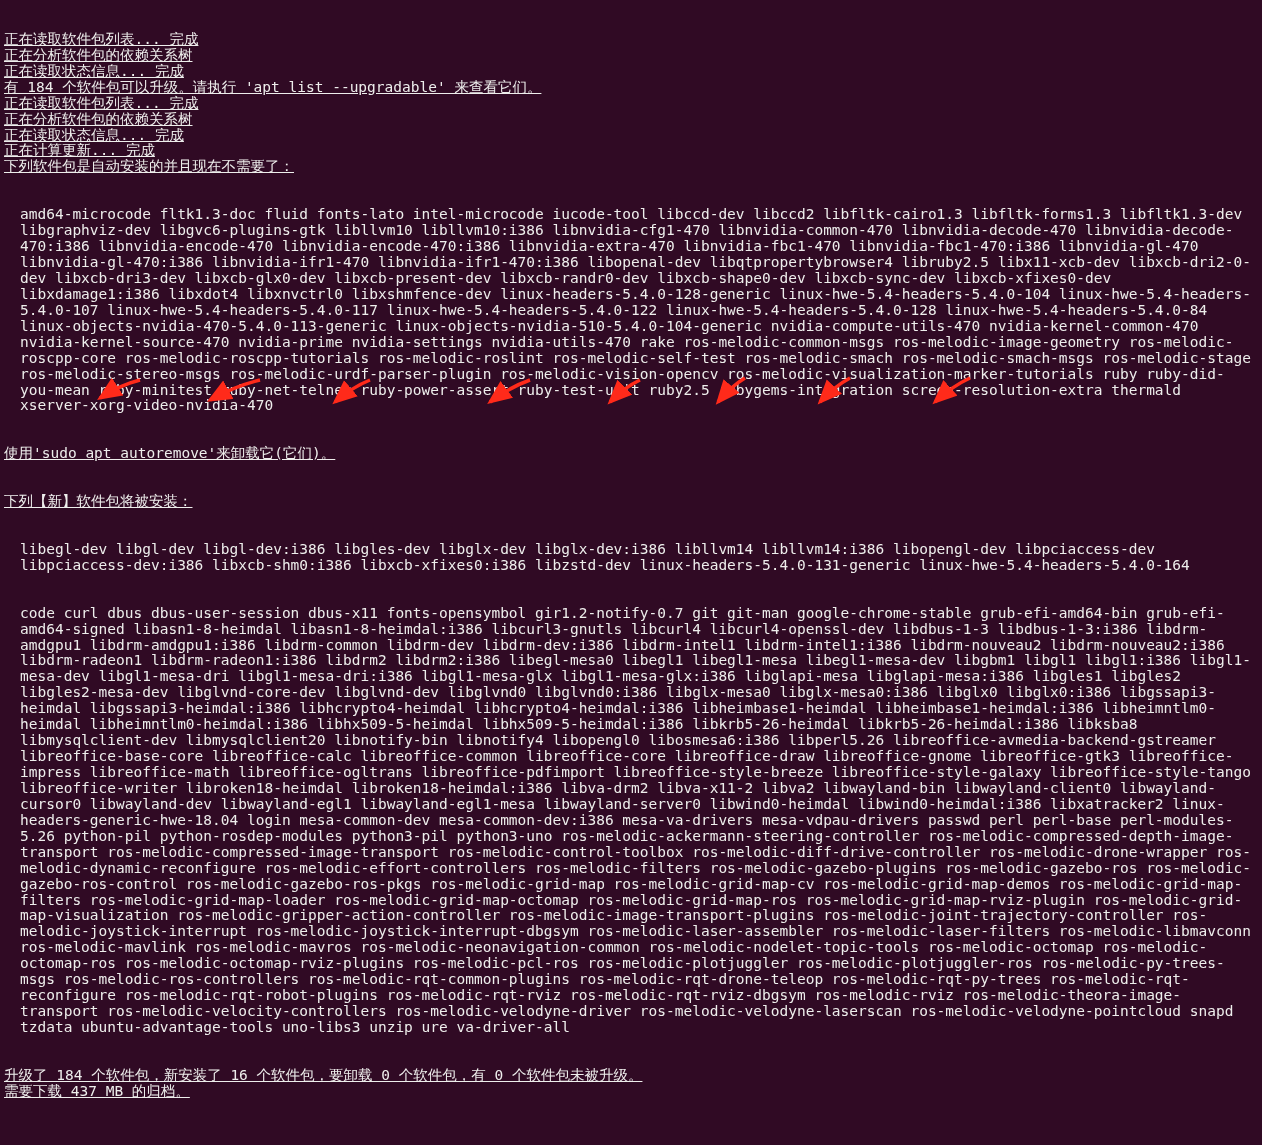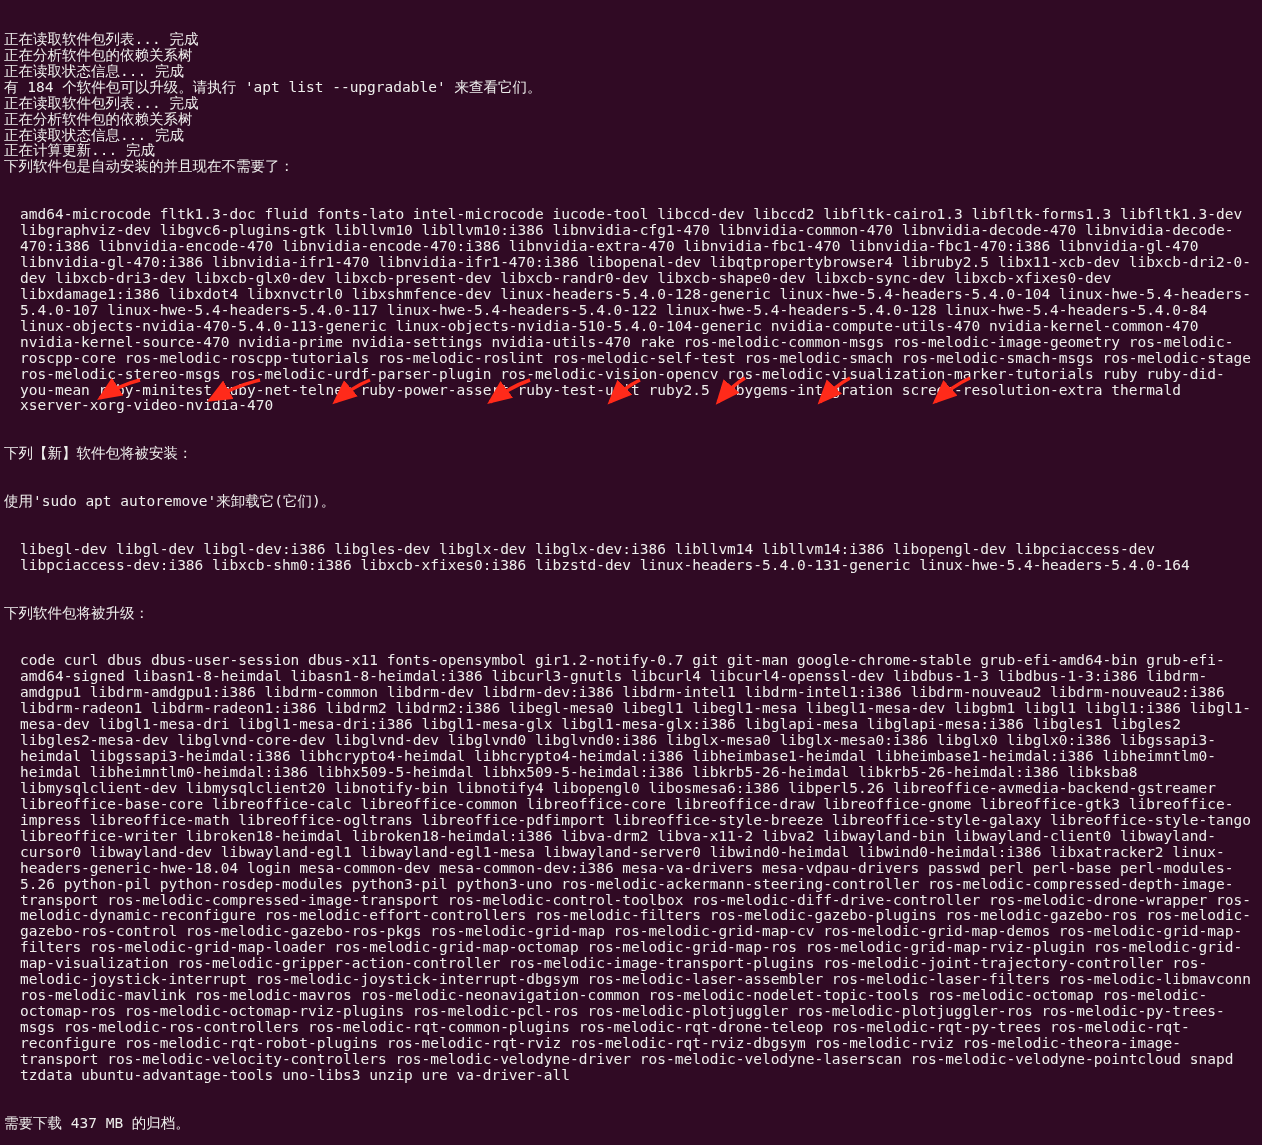--- a/index.html
+++ b/index.html
@@ -17,42 +17,42 @@
   }
   .term {
     white-space: pre-wrap;
     word-break: break-word;
     padding: 0 4px;
   }
   .line {
     display: block;
     white-space: pre-wrap;
     word-break: break-all;
+    text-decoration: underline;
   }
   .indent {
     padding-left: 16px;
   }
   .arrows {
     position: absolute;
     left: 0; top: 0;
     pointer-events: none;
   }
 </style>
 </head>
 <body>
 
 <div class="term">
   <div id="header-block"><span class="line">正在读取软件包列表... 完成</span><span class="line">正在分析软件包的依赖关系树</span><span class="line">正在读取状态信息... 完成</span><span class="line">有 184 个软件包可以升级。请执行 'apt list --upgradable' 来查看它们。</span><span class="line">正在读取软件包列表... 完成</span><span class="line">正在分析软件包的依赖关系树</span><span class="line">正在读取状态信息... 完成</span><span class="line">正在计算更新... 完成</span><span class="line">下列软件包是自动安装的并且现在不需要了：</span></div>
   <div class="indent">amd64-microcode fltk1.3-doc fluid fonts-lato intel-microcode iucode-tool libccd-dev libccd2 libfltk-cairo1.3 libfltk-forms1.3 libfltk1.3-dev libgraphviz-dev libgvc6-plugins-gtk libllvm10 libllvm10:i386 libnvidia-cfg1-470 libnvidia-common-470 libnvidia-decode-470 libnvidia-decode-470:i386 libnvidia-encode-470 libnvidia-encode-470:i386 libnvidia-extra-470 libnvidia-fbc1-470 libnvidia-fbc1-470:i386 libnvidia-gl-470 libnvidia-gl-470:i386 libnvidia-ifr1-470 libnvidia-ifr1-470:i386 libopenal-dev libqtpropertybrowser4 libruby2.5 libx11-xcb-dev libxcb-dri2-0-dev libxcb-dri3-dev libxcb-glx0-dev libxcb-present-dev libxcb-randr0-dev libxcb-shape0-dev libxcb-sync-dev libxcb-xfixes0-dev libxdamage1:i386 libxdot4 libxnvctrl0 libxshmfence-dev linux-headers-5.4.0-128-generic linux-hwe-5.4-headers-5.4.0-104 linux-hwe-5.4-headers-5.4.0-107 linux-hwe-5.4-headers-5.4.0-117 linux-hwe-5.4-headers-5.4.0-122 linux-hwe-5.4-headers-5.4.0-128 linux-hwe-5.4-headers-5.4.0-84 linux-objects-nvidia-470-5.4.0-113-generic linux-objects-nvidia-510-5.4.0-104-generic nvidia-compute-utils-470 nvidia-kernel-common-470 nvidia-kernel-source-470 nvidia-prime nvidia-settings nvidia-utils-470 rake ros-melodic-common-msgs ros-melodic-image-geometry ros-melodic-roscpp-core ros-melodic-roscpp-tutorials ros-melodic-roslint ros-melodic-self-test ros-melodic-smach ros-melodic-smach-msgs ros-melodic-stage ros-melodic-stereo-msgs ros-melodic-urdf-parser-plugin ros-melodic-vision-opencv ros-melodic-visualization-marker-tutorials ruby ruby-did-you-mean ruby-minitest ruby-net-telnet ruby-power-assert ruby-test-unit ruby2.5 rubygems-integration screen-resolution-extra thermald xserver-xorg-video-nvidia-470</div>
+  <span class="line">使用'sudo apt autoremove'来卸载它(它们)。</span>
   <span class="line">下列【新】软件包将被安装：</span>
-  <span class="line">使用'sudo apt autoremove'来卸载它(它们)。</span>
   <div class="indent">libegl-dev libgl-dev libgl-dev:i386 libgles-dev libglx-dev libglx-dev:i386 libllvm14 libllvm14:i386 libopengl-dev libpciaccess-dev libpciaccess-dev:i386 libxcb-shm0:i386 libxcb-xfixes0:i386 libzstd-dev linux-headers-5.4.0-131-generic linux-hwe-5.4-headers-5.4.0-164</div>
-  <span class="line">下列软件包将被升级：</span>
   <div class="indent">code curl dbus dbus-user-session dbus-x11 fonts-opensymbol gir1.2-notify-0.7 git git-man google-chrome-stable grub-efi-amd64-bin grub-efi-amd64-signed libasn1-8-heimdal libasn1-8-heimdal:i386 libcurl3-gnutls libcurl4 libcurl4-openssl-dev libdbus-1-3 libdbus-1-3:i386 libdrm-amdgpu1 libdrm-amdgpu1:i386 libdrm-common libdrm-dev libdrm-dev:i386 libdrm-intel1 libdrm-intel1:i386 libdrm-nouveau2 libdrm-nouveau2:i386 libdrm-radeon1 libdrm-radeon1:i386 libdrm2 libdrm2:i386 libegl-mesa0 libegl1 libegl1-mesa libegl1-mesa-dev libgbm1 libgl1 libgl1:i386 libgl1-mesa-dev libgl1-mesa-dri libgl1-mesa-dri:i386 libgl1-mesa-glx libgl1-mesa-glx:i386 libglapi-mesa libglapi-mesa:i386 libgles1 libgles2 libgles2-mesa-dev libglvnd-core-dev libglvnd-dev libglvnd0 libglvnd0:i386 libglx-mesa0 libglx-mesa0:i386 libglx0 libglx0:i386 libgssapi3-heimdal libgssapi3-heimdal:i386 libhcrypto4-heimdal libhcrypto4-heimdal:i386 libheimbase1-heimdal libheimbase1-heimdal:i386 libheimntlm0-heimdal libheimntlm0-heimdal:i386 libhx509-5-heimdal libhx509-5-heimdal:i386 libkrb5-26-heimdal libkrb5-26-heimdal:i386 libksba8 libmysqlclient-dev libmysqlclient20 libnotify-bin libnotify4 libopengl0 libosmesa6:i386 libperl5.26 libreoffice-avmedia-backend-gstreamer libreoffice-base-core libreoffice-calc libreoffice-common libreoffice-core libreoffice-draw libreoffice-gnome libreoffice-gtk3 libreoffice-impress libreoffice-math libreoffice-ogltrans libreoffice-pdfimport libreoffice-style-breeze libreoffice-style-galaxy libreoffice-style-tango libreoffice-writer libroken18-heimdal libroken18-heimdal:i386 libva-drm2 libva-x11-2 libva2 libwayland-bin libwayland-client0 libwayland-cursor0 libwayland-dev libwayland-egl1 libwayland-egl1-mesa libwayland-server0 libwind0-heimdal libwind0-heimdal:i386 libxatracker2 linux-headers-generic-hwe-18.04 login mesa-common-dev mesa-common-dev:i386 mesa-va-drivers mesa-vdpau-drivers passwd perl perl-base perl-modules-5.26 python-pil python-rosdep-modules python3-pil python3-uno ros-melodic-ackermann-steering-controller ros-melodic-compressed-depth-image-transport ros-melodic-compressed-image-transport ros-melodic-control-toolbox ros-melodic-diff-drive-controller ros-melodic-drone-wrapper ros-melodic-dynamic-reconfigure ros-melodic-effort-controllers ros-melodic-filters ros-melodic-gazebo-plugins ros-melodic-gazebo-ros ros-melodic-gazebo-ros-control ros-melodic-gazebo-ros-pkgs ros-melodic-grid-map ros-melodic-grid-map-cv ros-melodic-grid-map-demos ros-melodic-grid-map-filters ros-melodic-grid-map-loader ros-melodic-grid-map-octomap ros-melodic-grid-map-ros ros-melodic-grid-map-rviz-plugin ros-melodic-grid-map-visualization ros-melodic-gripper-action-controller ros-melodic-image-transport-plugins ros-melodic-joint-trajectory-controller ros-melodic-joystick-interrupt ros-melodic-joystick-interrupt-dbgsym ros-melodic-laser-assembler ros-melodic-laser-filters ros-melodic-libmavconn ros-melodic-mavlink ros-melodic-mavros ros-melodic-neonavigation-common ros-melodic-nodelet-topic-tools ros-melodic-octomap ros-melodic-octomap-ros ros-melodic-octomap-rviz-plugins ros-melodic-pcl-ros ros-melodic-plotjuggler ros-melodic-plotjuggler-ros ros-melodic-py-trees-msgs ros-melodic-ros-controllers ros-melodic-rqt-common-plugins ros-melodic-rqt-drone-teleop ros-melodic-rqt-py-trees ros-melodic-rqt-reconfigure ros-melodic-rqt-robot-plugins ros-melodic-rqt-rviz ros-melodic-rqt-rviz-dbgsym ros-melodic-rviz ros-melodic-theora-image-transport ros-melodic-velocity-controllers ros-melodic-velodyne-driver ros-melodic-velodyne-laserscan ros-melodic-velodyne-pointcloud snapd tzdata ubuntu-advantage-tools uno-libs3 unzip ure va-driver-all</div>
-  <div id="footer-block"><span class="line">需要下载 437 MB 的归档。</span></div>
+  <div id="footer-block"><span class="line">升级了 184 个软件包，新安装了 16 个软件包，要卸载 0 个软件包，有 0 个软件包未被升级。</span><span class="line">需要下载 437 MB 的归档。</span></div>
 </div>
 
 <svg class="arrows" width="1262" height="1145">
   <defs>
     <marker id="ah" markerWidth="8" markerHeight="8" refX="6" refY="3" orient="auto">
       <path d="M0,0 L7,3 L0,6 Z" fill="#ff2a1a"></path>
     </marker>
   </defs>
   <g id="arrow-group" stroke="#ff2a1a" stroke-width="3.5" fill="none" marker-end="url(#ah)">
       <path d="M140,380 Q120,385 100,398"></path>

